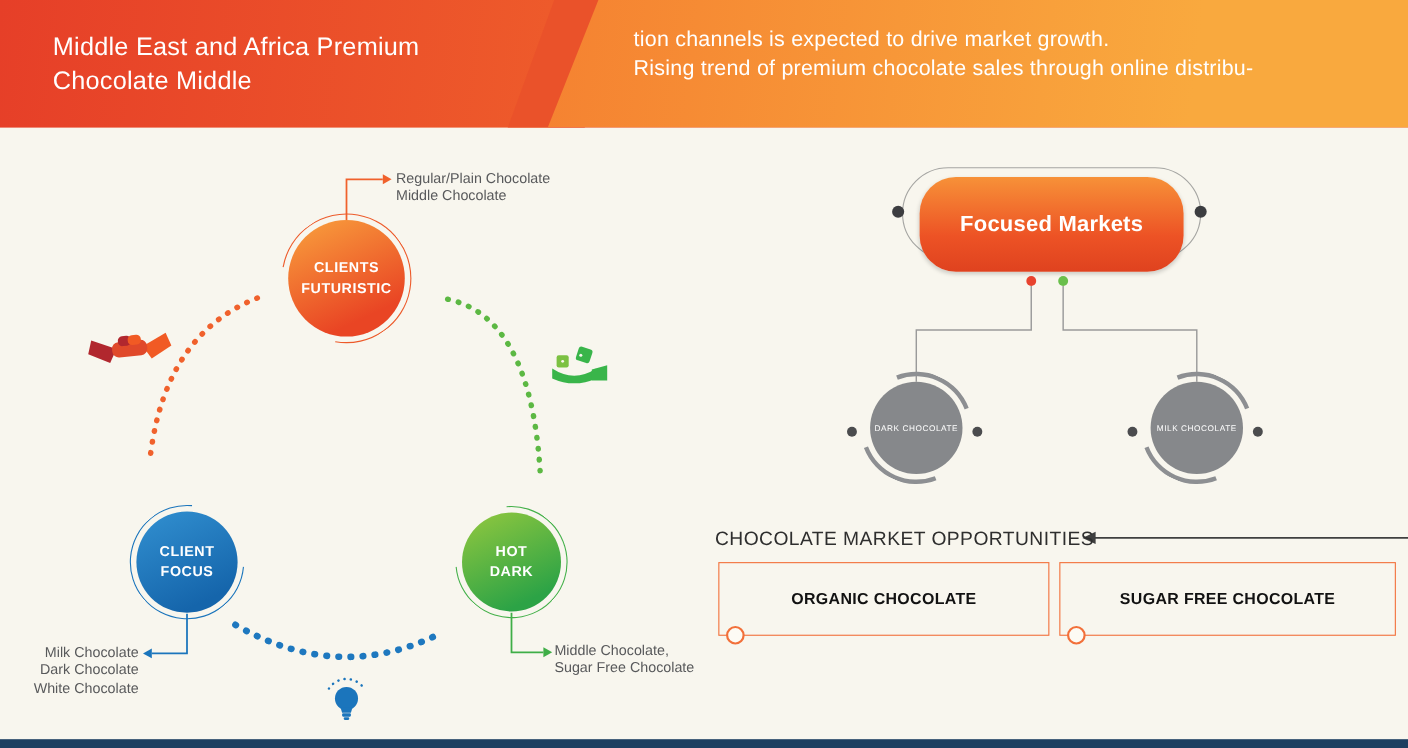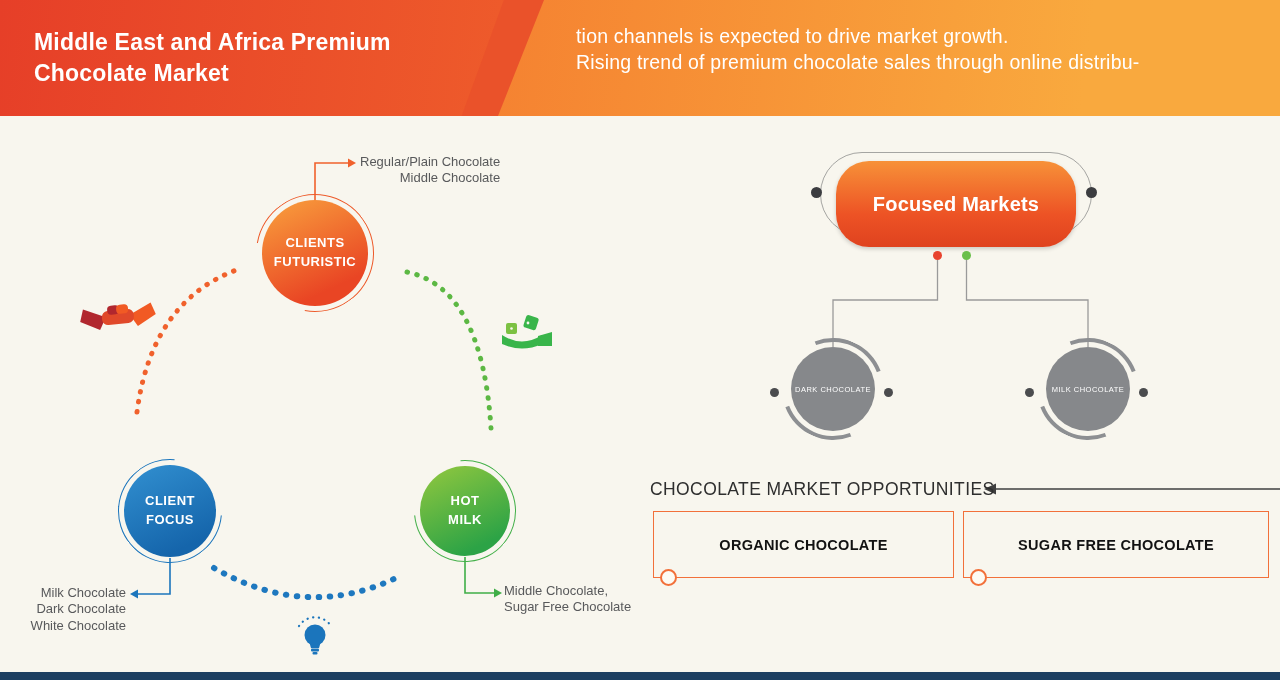--- a/index.html
+++ b/index.html
@@ -8,22 +8,22 @@
   .stage { position:relative; width:1280px; height:680px; background:#f8f6ee; overflow:hidden; }
 
   
   .header { position:absolute; left:0; top:0; width:1280px; height:116px;
             background:linear-gradient(97deg,#e63f28 0%,#ee5b2b 40%,#f3772f 60%); overflow:hidden; }
   .header-accent { position:absolute; left:482px; top:-10px; height:140px; width:70px;
                    background:#ea522a; transform:skewX(-20deg); }
   .header-right { position:absolute; left:498px; top:0; height:116px; width:782px;
                   background:linear-gradient(97deg,#f58231 0%,#f9a93e 75%);
                   clip-path:polygon(46px 0,100% 0,100% 100%,0 100%); }
-  .header-title { position:absolute; left:34px; top:27px; color:#ffffff; font-size:23px;
-                  font-weight:bold; line-height:1.34; letter-spacing:.2px; }
+  .header-title { position:absolute; left:48px; top:27px; color:#ffffff; font-size:23px;
+                  font-weight:normal; line-height:1.34; letter-spacing:.2px; }
   .header-sub { position:absolute; left:576px; top:23px; color:#ffffff; font-size:19.5px;
                 line-height:1.34; letter-spacing:.2px; }
 
   
   .bodyarea { position:absolute; left:0; top:116px; width:1280px; height:564px; }
   .overlay { position:absolute; left:0; top:0; }
 
   .node { position:absolute; border-radius:50%; color:#fff; display:flex; flex-direction:column;
           align-items:center; justify-content:center; font-weight:bold; font-size:13px;
           letter-spacing:.5px; line-height:1.45; text-align:center; }
@@ -36,21 +36,21 @@
 
   .arc { position:absolute; border-radius:50%; }
   .arc-cp { left:256px; top:78px; width:118px; height:118px; border:1.6px solid #ed5a2a;
             border-left-color:transparent; transform:rotate(-35deg); }
   .arc-cf { left:118px; top:343px; width:104px; height:104px; border:1.6px solid #1b75bc;
             border-left-color:transparent; transform:rotate(140deg); }
   .arc-hb { left:414px; top:344px; width:102px; height:102px; border:1.6px solid #43b049;
             border-left-color:transparent; transform:rotate(40deg); }
 
   .note { position:absolute; font-size:13px; color:#58595b; line-height:1.26; }
-  .note-cp { left:360px; top:38px; text-align:right; }
+  .note-cp { left:360px; top:38px; text-align:left; }
   .note-cf { left:10px; top:469px; width:116px; text-align:right; }
   .note-hb { left:504px; top:467px; text-align:left; }
 
   
   .fm-outline { position:absolute; left:820px; top:36px; width:272px; height:84px;
                 border:1.3px solid #a5a5a2; border-radius:42px; }
   .fm-pill { position:absolute; left:836px; top:45px; width:240px; height:86px; border-radius:33px;
              background:linear-gradient(180deg,#f79138 0%,#ed5325 62%,#df421f 100%);
              color:#fff; font-size:20px; font-weight:bold; display:flex; align-items:center;
              justify-content:center; letter-spacing:.2px; box-shadow:0 2px 4px rgba(0,0,0,.18); }
@@ -92,21 +92,21 @@
 </head>
 <body>
 
 <div class="stage">
 
   <div class="header">
     <div class="header-accent"></div>
     <div class="header-right"></div>
     <div class="header-title">
       <div>Middle East and Africa Premium</div>
-      <div>Chocolate Market</div>
+      <div>Chocolate Middle</div>
     </div>
     <div class="header-sub">
       <div>tion channels is expected to drive market growth.</div>
       <div>Rising trend of premium chocolate sales through online distribu-</div>
     </div>
   </div>
 
   <div class="bodyarea">
 
     <svg class="overlay" width="1280" height="564" viewBox="0 0 1280 564">
@@ -162,21 +162,21 @@
 
     <div class="arc arc-cf"></div>
     <div class="node node-cf">
       <div>CLIENT</div>
       <div>FOCUS</div>
     </div>
 
     <div class="arc arc-hb"></div>
     <div class="node node-hb">
       <div>HOT</div>
-      <div>MILK</div>
+      <div>DARK</div>
     </div>
 
     <div class="note note-cp">
       <div>Regular/Plain Chocolate</div>
       <div>Middle Chocolate</div>
     </div>
     <div class="note note-cf">
       <div>Milk Chocolate</div>
       <div>Dark Chocolate</div>
       <div>White Chocolate</div>

